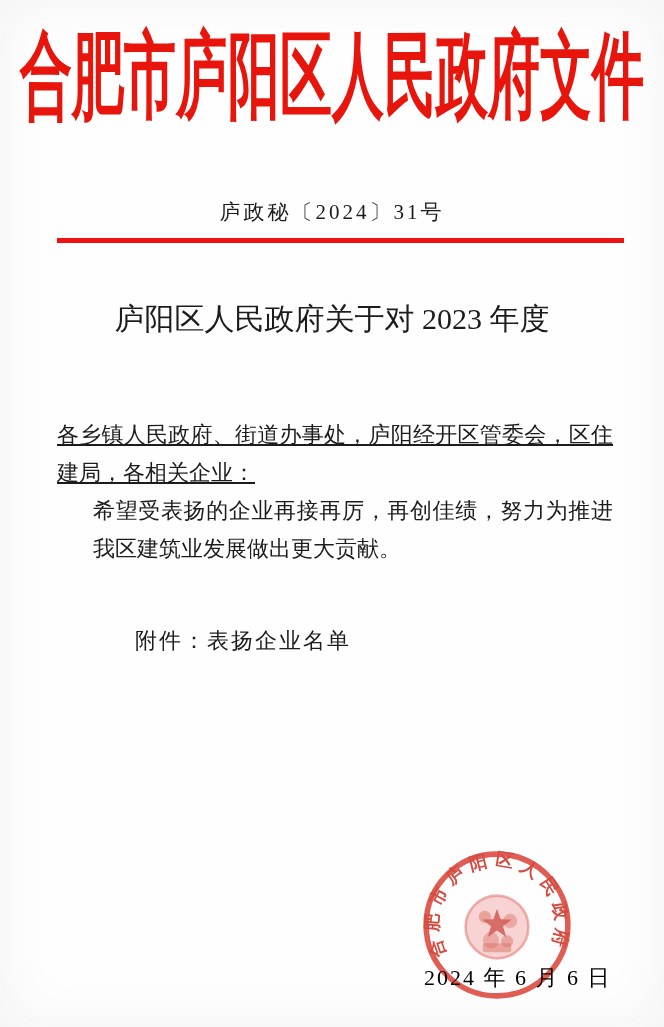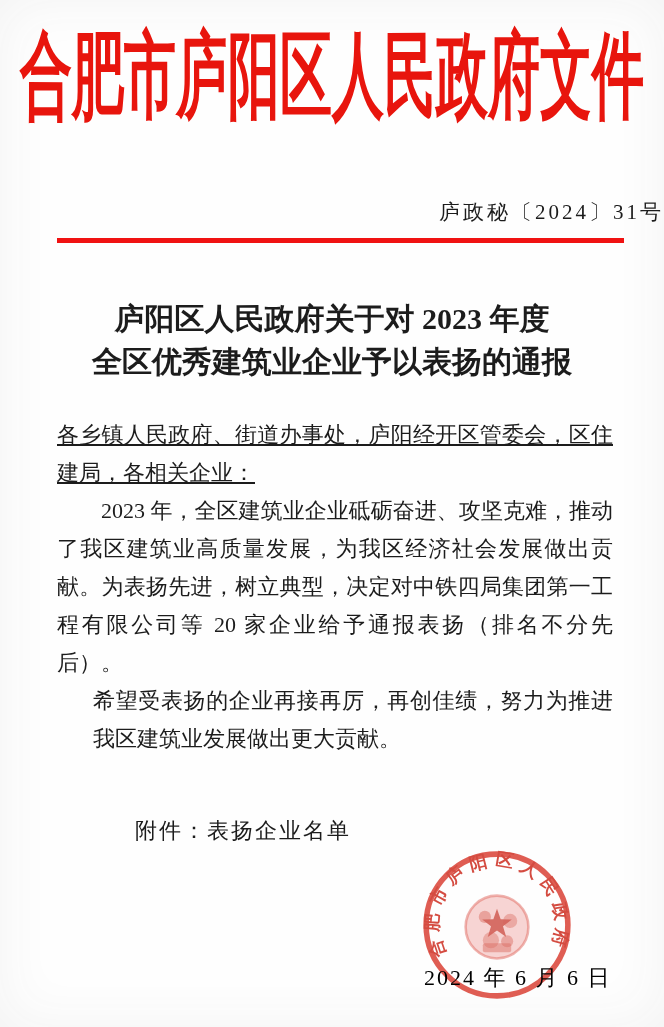--- a/index.html
+++ b/index.html
@@ -36,42 +36,42 @@
     white-space:nowrap;
     transform:scaleY(1.82);
     transform-origin:center top;
     line-height:1;
   }
   .doc-number{
     position:absolute;
     top:198px;
     left:0;
     width:100%;
-    text-align:right;
+    text-align:center;
     font-size:21px;
     letter-spacing:3px;
     color:var(--text-black);
   }
   .red-rule{
     position:absolute;
     top:238px;
     left:57px;
     width:567px;
     height:5px;
     background:var(--rule-red);
     border:none;
   }
   .doc-title{
     position:absolute;
     top:297px;
     left:0;
     width:100%;
     text-align:center;
     font-size:30px;
-    font-weight:bold;
+    font-weight:normal;
     line-height:43px;
     color:var(--text-black);
   }
   .doc-body{
     position:absolute;
     top:416px;
     left:57px;
     width:556px;
     font-size:22px;
     line-height:38px;
@@ -112,26 +112,24 @@
 <div class="page">
 
   <div class="org-title">合肥市庐阳区人民政府文件</div>
 
   <div class="doc-number">庐政秘〔2024〕31号</div>
 
   <div class="red-rule"></div>
 
   <div class="doc-title">
     <div>庐阳区人民政府关于对 2023 年度</div>
-    <div>全区优秀建筑业企业予以表扬的通报</div>
   </div>
 
   <div class="doc-body">
     <p class="salutation">各乡镇人民政府、街道办事处，庐阳经开区管委会，区住建局，各相关企业：</p>
-    <p class="para-indent">2023 年，全区建筑业企业砥砺奋进、攻坚克难，推动了我区建筑业高质量发展，为我区经济社会发展做出贡献。为表扬先进，树立典型，决定对中铁四局集团第一工程有限公司等 20 家企业给予通报表扬（排名不分先后）。</p>
     <p class="para-shifted">希望受表扬的企业再接再厉，再创佳绩，努力为推进我区建筑业发展做出更大贡献。</p>
     <p class="attachment">附件：表扬企业名单</p>
   </div>
 
   <svg class="seal" viewBox="0 0 160 160" xmlns="http://www.w3.org/2000/svg">
     <defs>
       <path id="sealArc" d="M 31.2 110.9 A 58 58 0 1 1 128.8 110.9" fill="none"></path>
     </defs>
 
     <circle cx="80" cy="80" r="70" fill="none" stroke="#d8372b" stroke-width="5.5" opacity="0.92"></circle>

